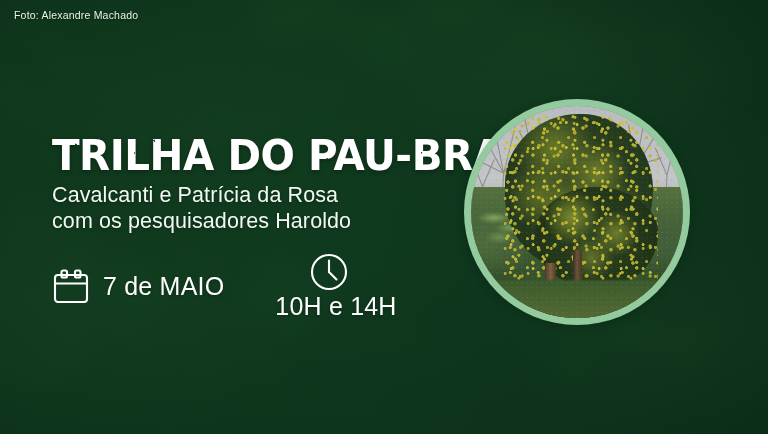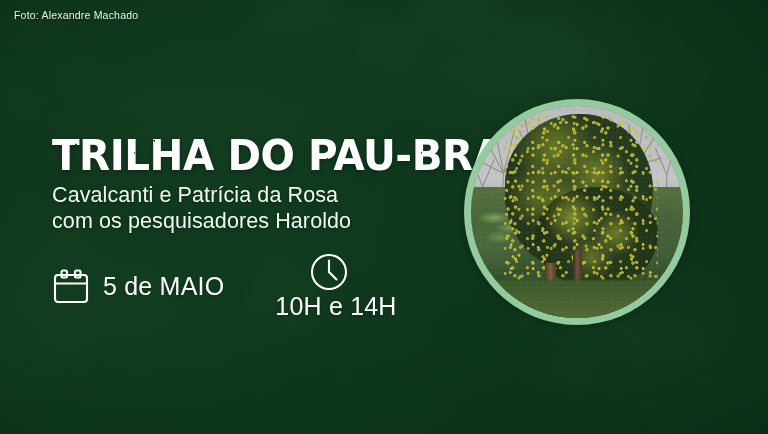--- a/index.html
+++ b/index.html
@@ -367,21 +367,21 @@
 
     <div class="info-item">
       <span>
         <svg class="icon-svg" width="38" height="38" viewBox="0 0 38 38" fill="none" stroke="#ffffff" stroke-width="2.1" stroke-linecap="round" stroke-linejoin="round">
           <rect x="3" y="7" width="32" height="27" rx="3"></rect>
           <line x1="3" y1="15.5" x2="35" y2="15.5"></line>
           <rect x="9.5" y="2.5" width="5.5" height="7" rx="1.6"></rect>
           <rect x="23" y="2.5" width="5.5" height="7" rx="1.6"></rect>
         </svg>
       </span>
-      <span class="info-text">5 de MAIO</span>
+      <span class="info-text">7 de MAIO</span>
     </div>
 
     <div class="info-item second">
       <span>
         <svg class="icon-svg" width="40" height="40" viewBox="0 0 40 40" fill="none" stroke="#ffffff" stroke-width="2.1" stroke-linecap="round" stroke-linejoin="round">
           <circle cx="20" cy="20" r="17"></circle>
           <line x1="20" y1="20" x2="20" y2="8.5"></line>
           <line x1="20" y1="20" x2="27.5" y2="27.5"></line>
         </svg>
       </span>

